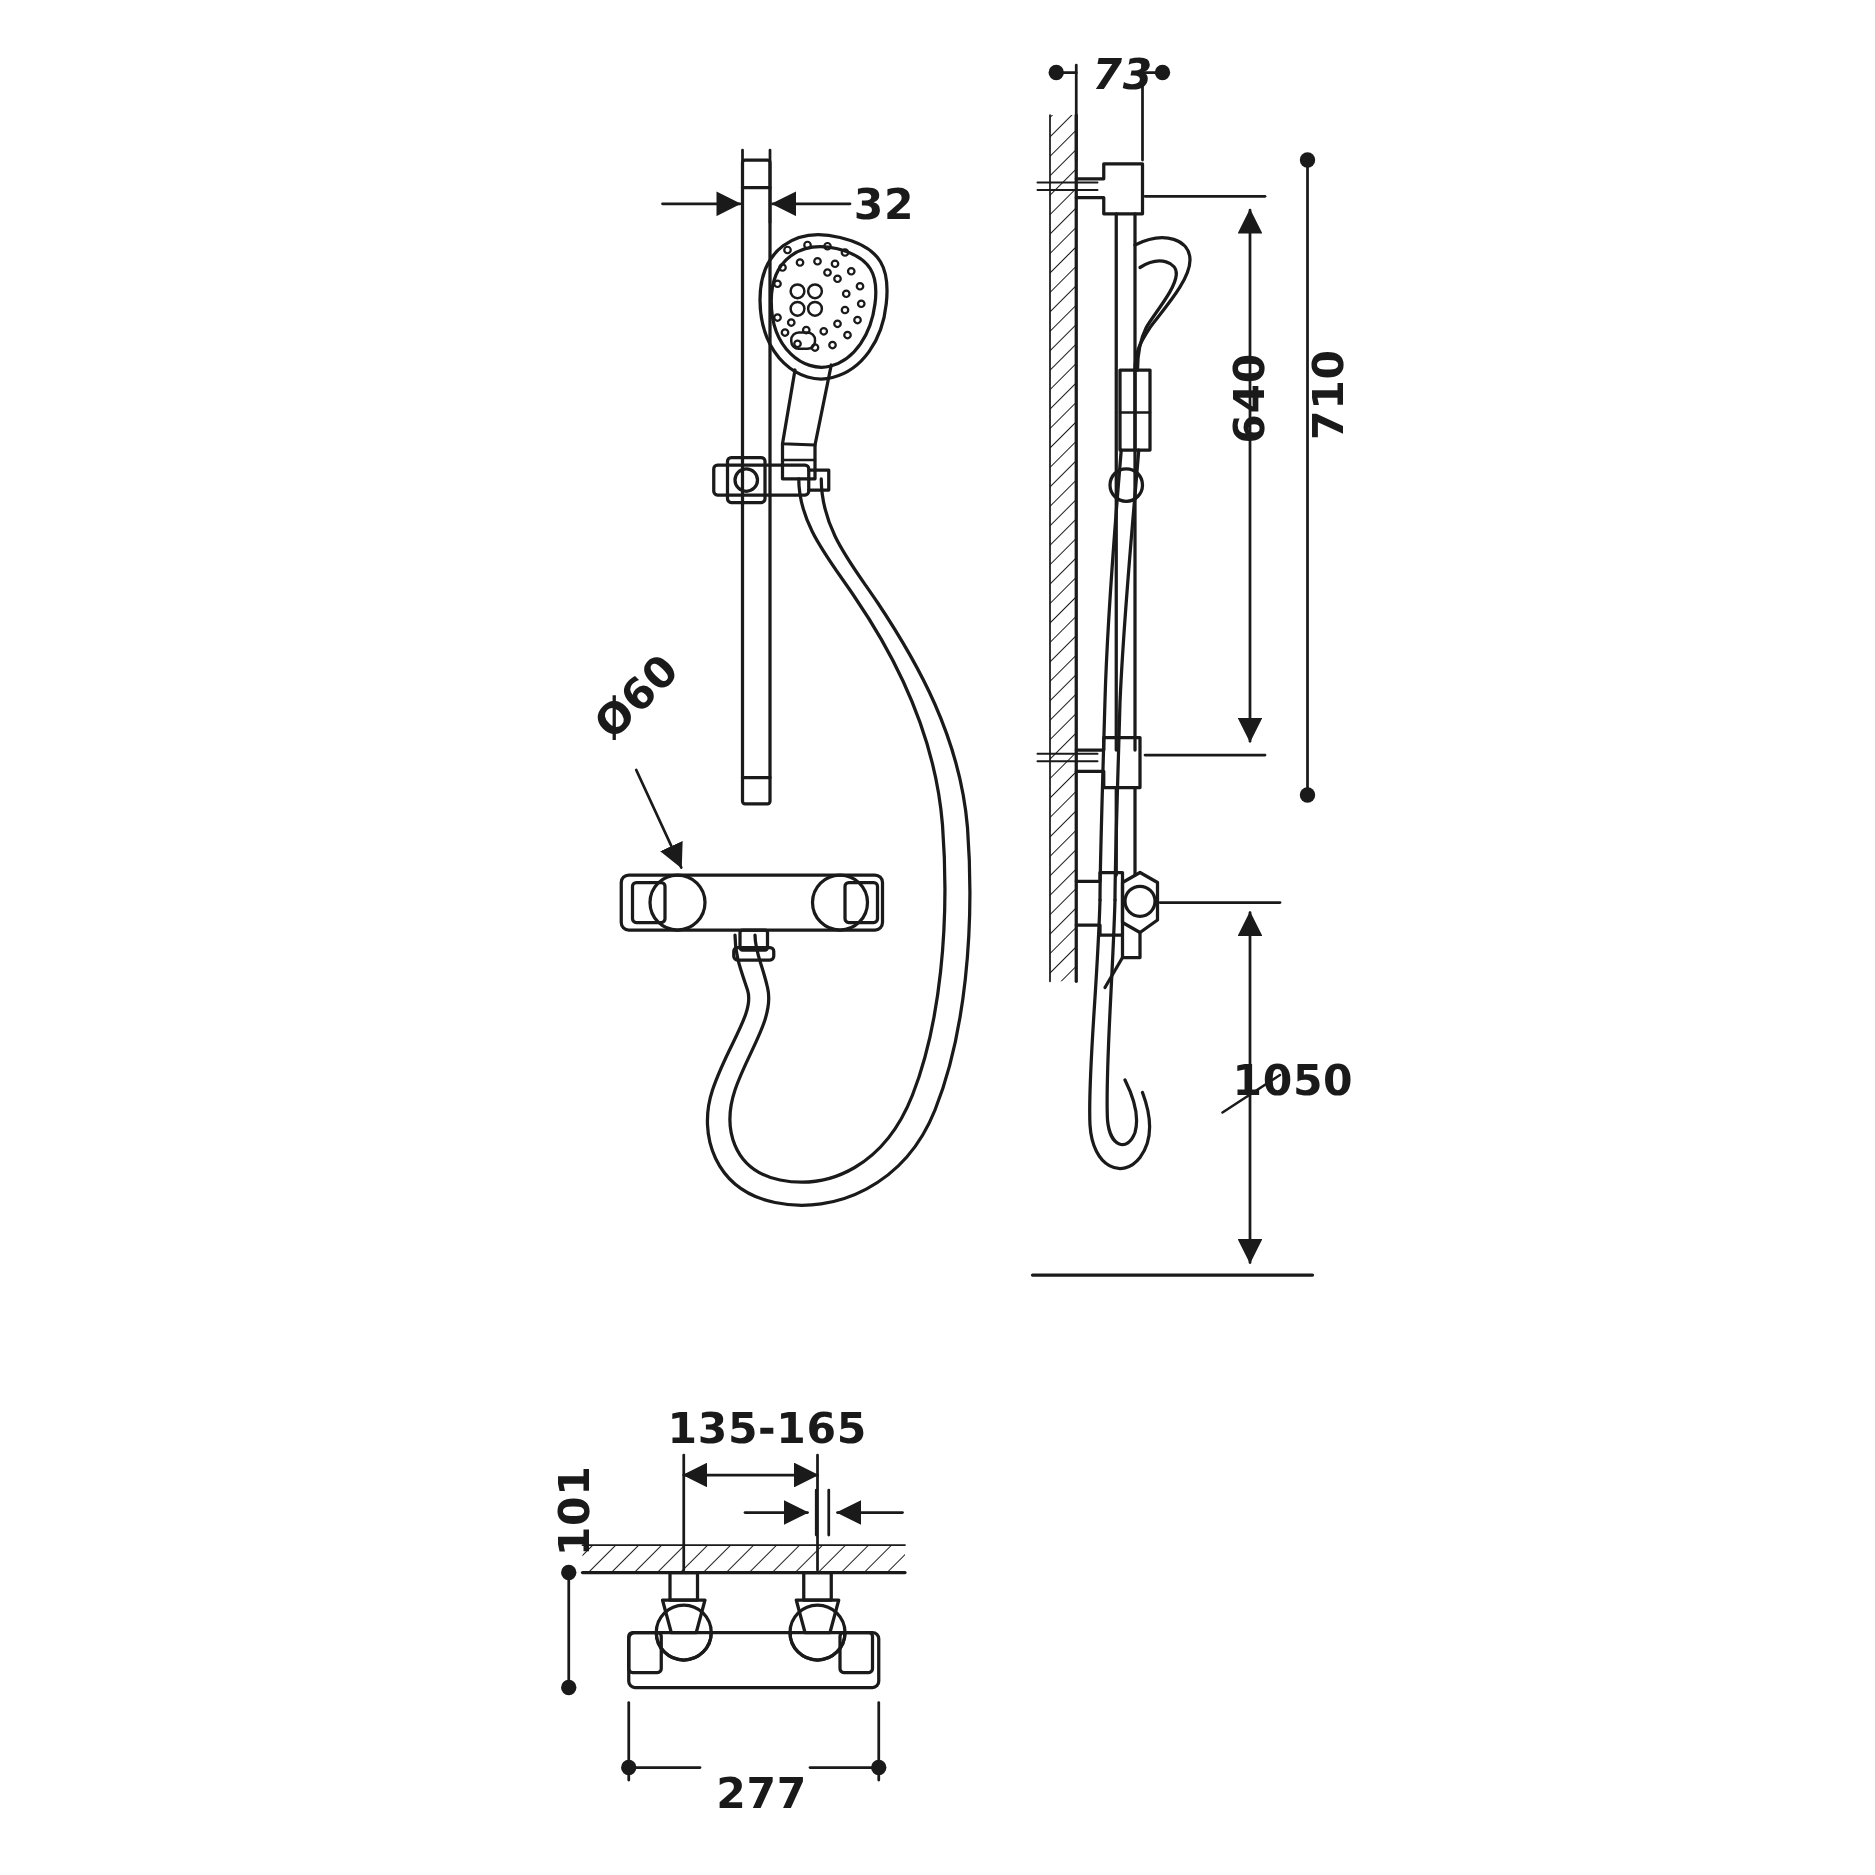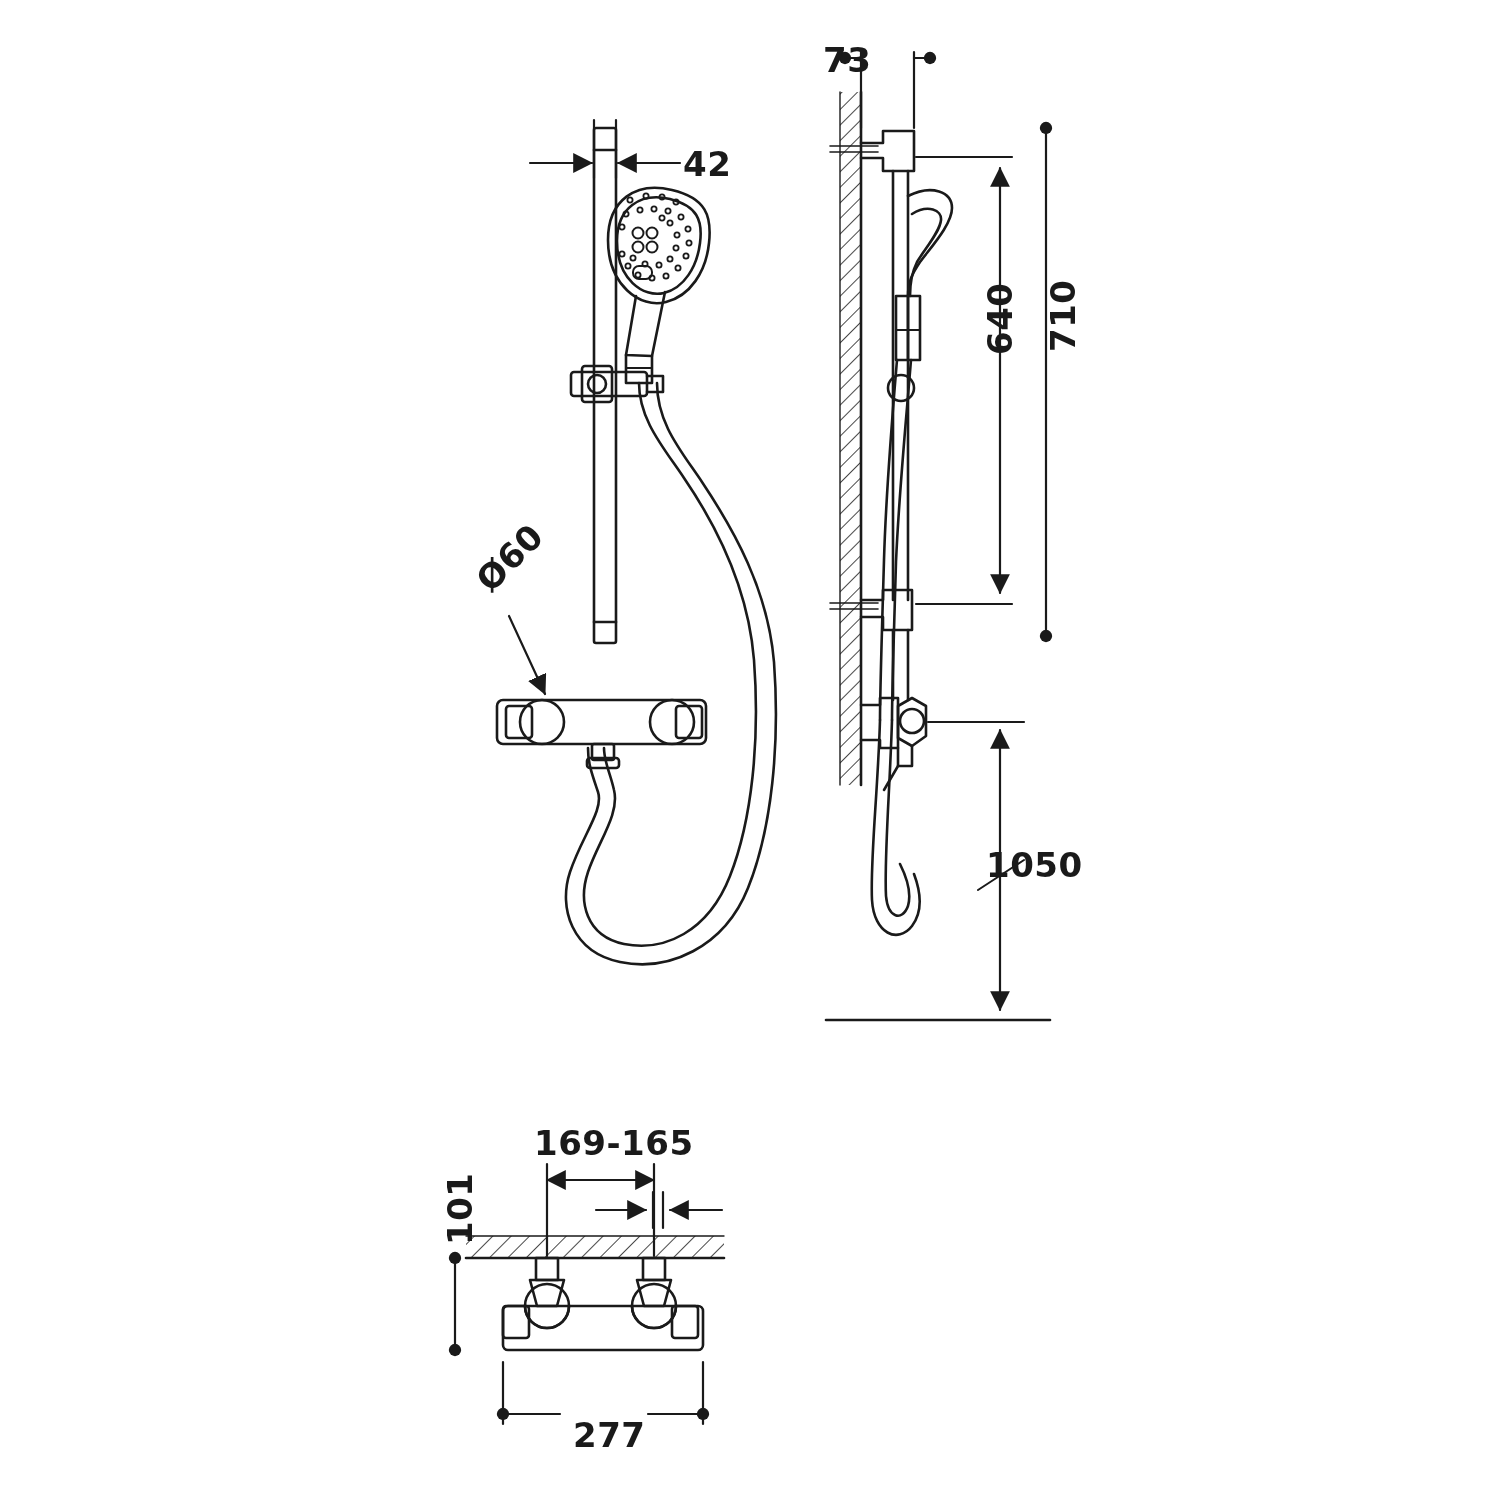--- a/index.html
+++ b/index.html
@@ -301,31 +301,31 @@
           <line x1="503" y1="1362" x2="503" y2="1424"></line>
           <line x1="703" y1="1362" x2="703" y2="1424"></line>
           <line x1="503" y1="1414" x2="560" y2="1414" marker-start="url(#dotEnd)"></line>
           <line x1="648" y1="1414" x2="703" y2="1414" marker-end="url(#dotEnd)"></line>
         </g>
       </g>
 
     </g>
   </svg>
 
-  <div class="dim-label" style="left:683px; top:144px;">42</div>
-
-  <div class="dim-label" style="left:823px; top:40px;">73</div>
+  <div class="dim-label" style="left:683px; top:144px;">32</div>
+
+  <div class="dim-label" style="left:874px; top:40px;font-style:italic;">73</div>
 
   <div class="dim-label vert" style="left:980px; top:355px; transform:rotate(-90deg);">640</div>
 
   <div class="dim-label vert" style="left:1043px; top:352px; transform:rotate(-90deg);">710</div>
 
   <div class="dim-label" style="left:986px; top:845px;">1050</div>
 
   <div class="dim-label vert" style="left:468px; top:571px; transform:rotate(-45deg);">Ø60</div>
 
-  <div class="dim-label" style="left:534px; top:1123px;">169-165</div>
+  <div class="dim-label" style="left:534px; top:1123px;">135-165</div>
 
   <div class="dim-label vert" style="left:440px; top:1245px; transform:rotate(-90deg);">101</div>
 
   <div class="dim-label" style="left:573px; top:1415px;">277</div>
 
 </div>
 
 </body></html>

